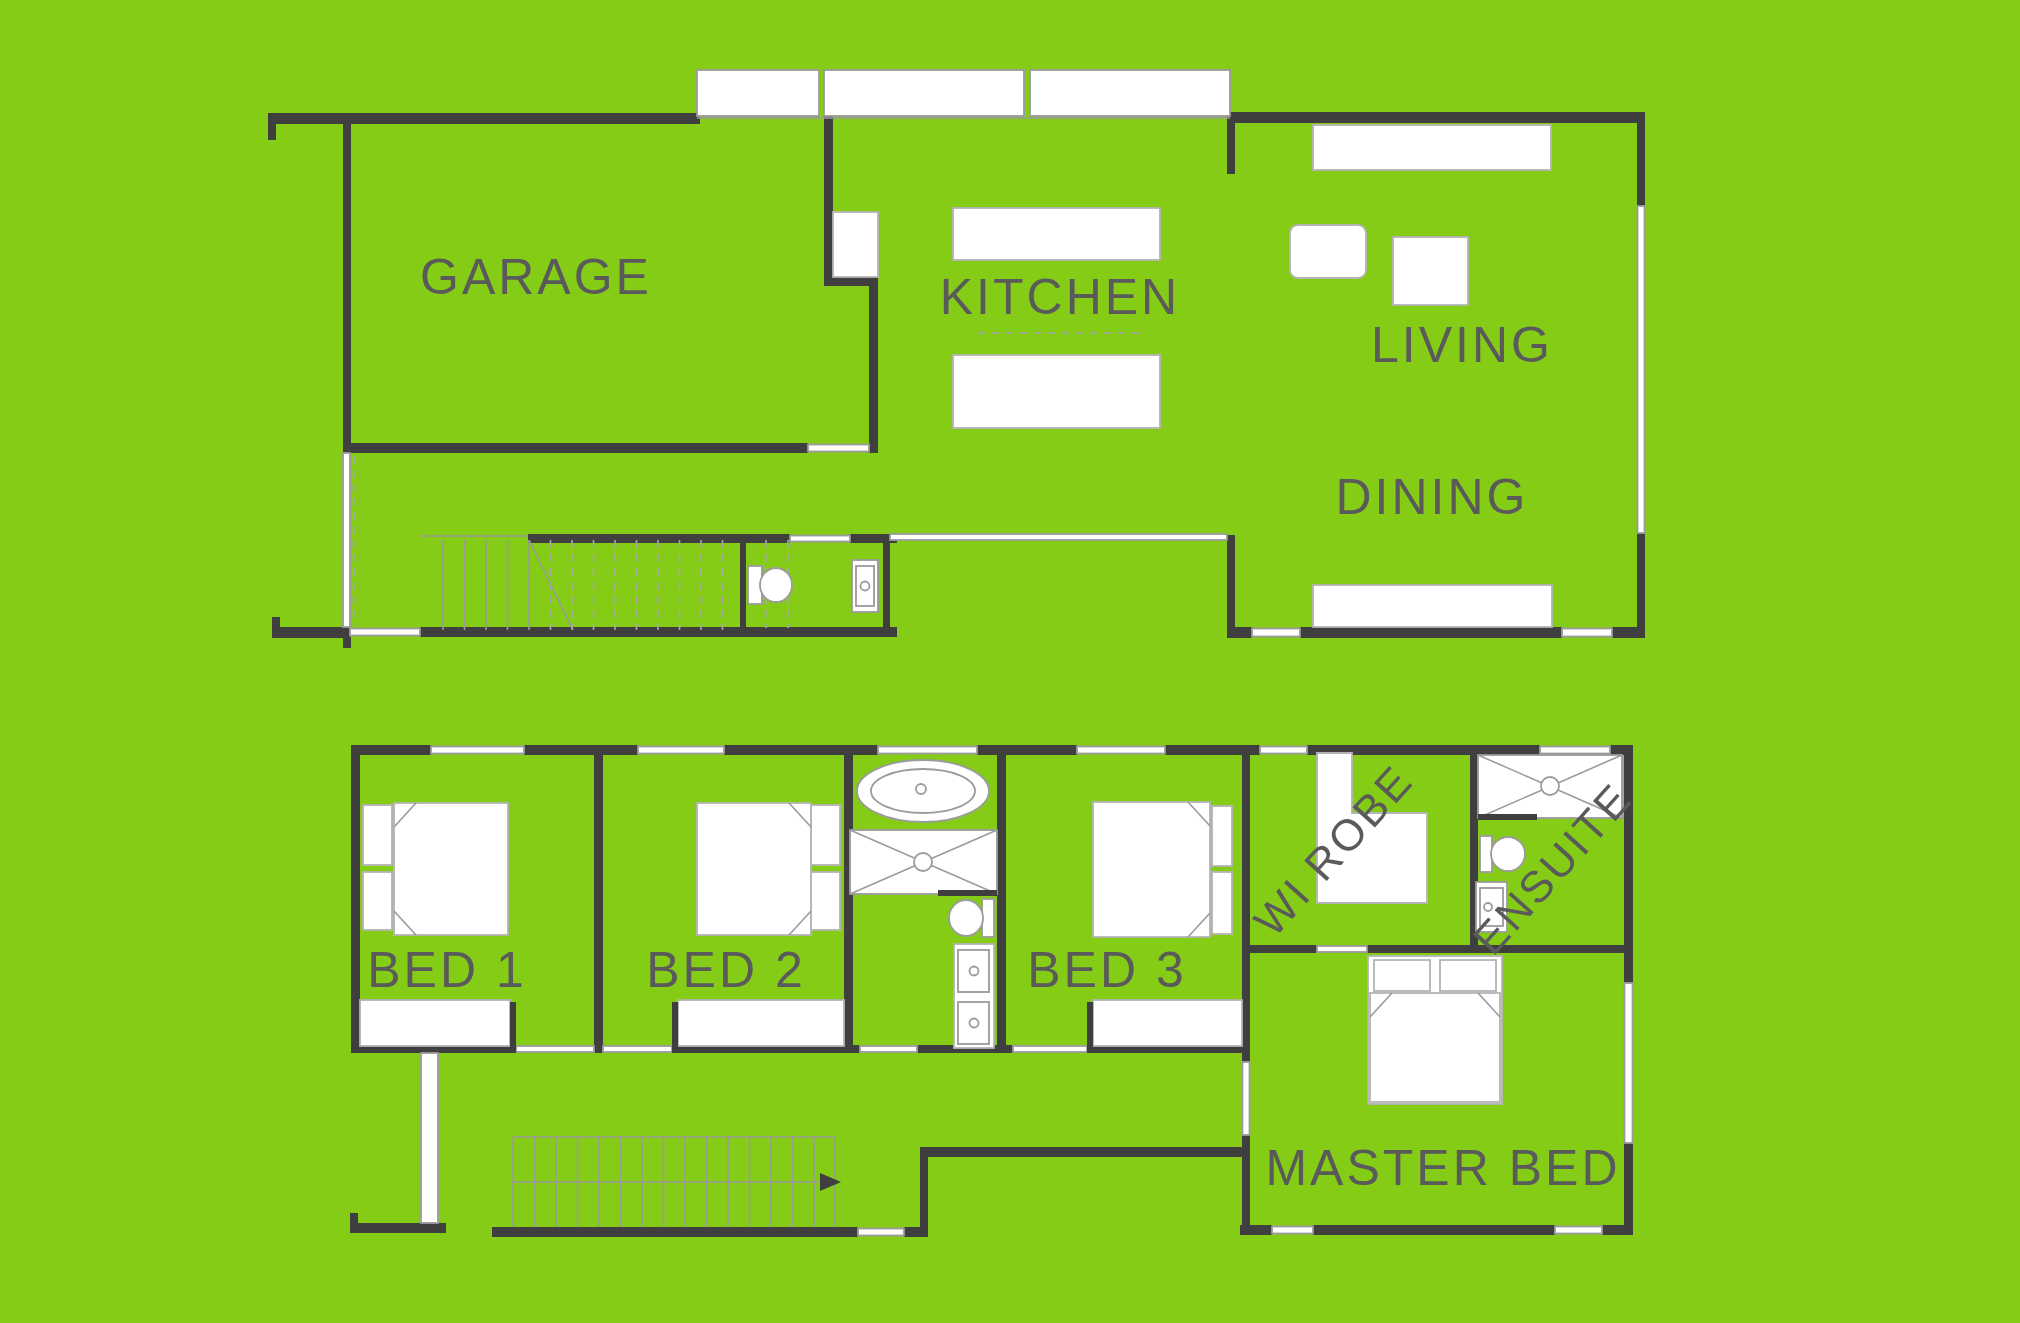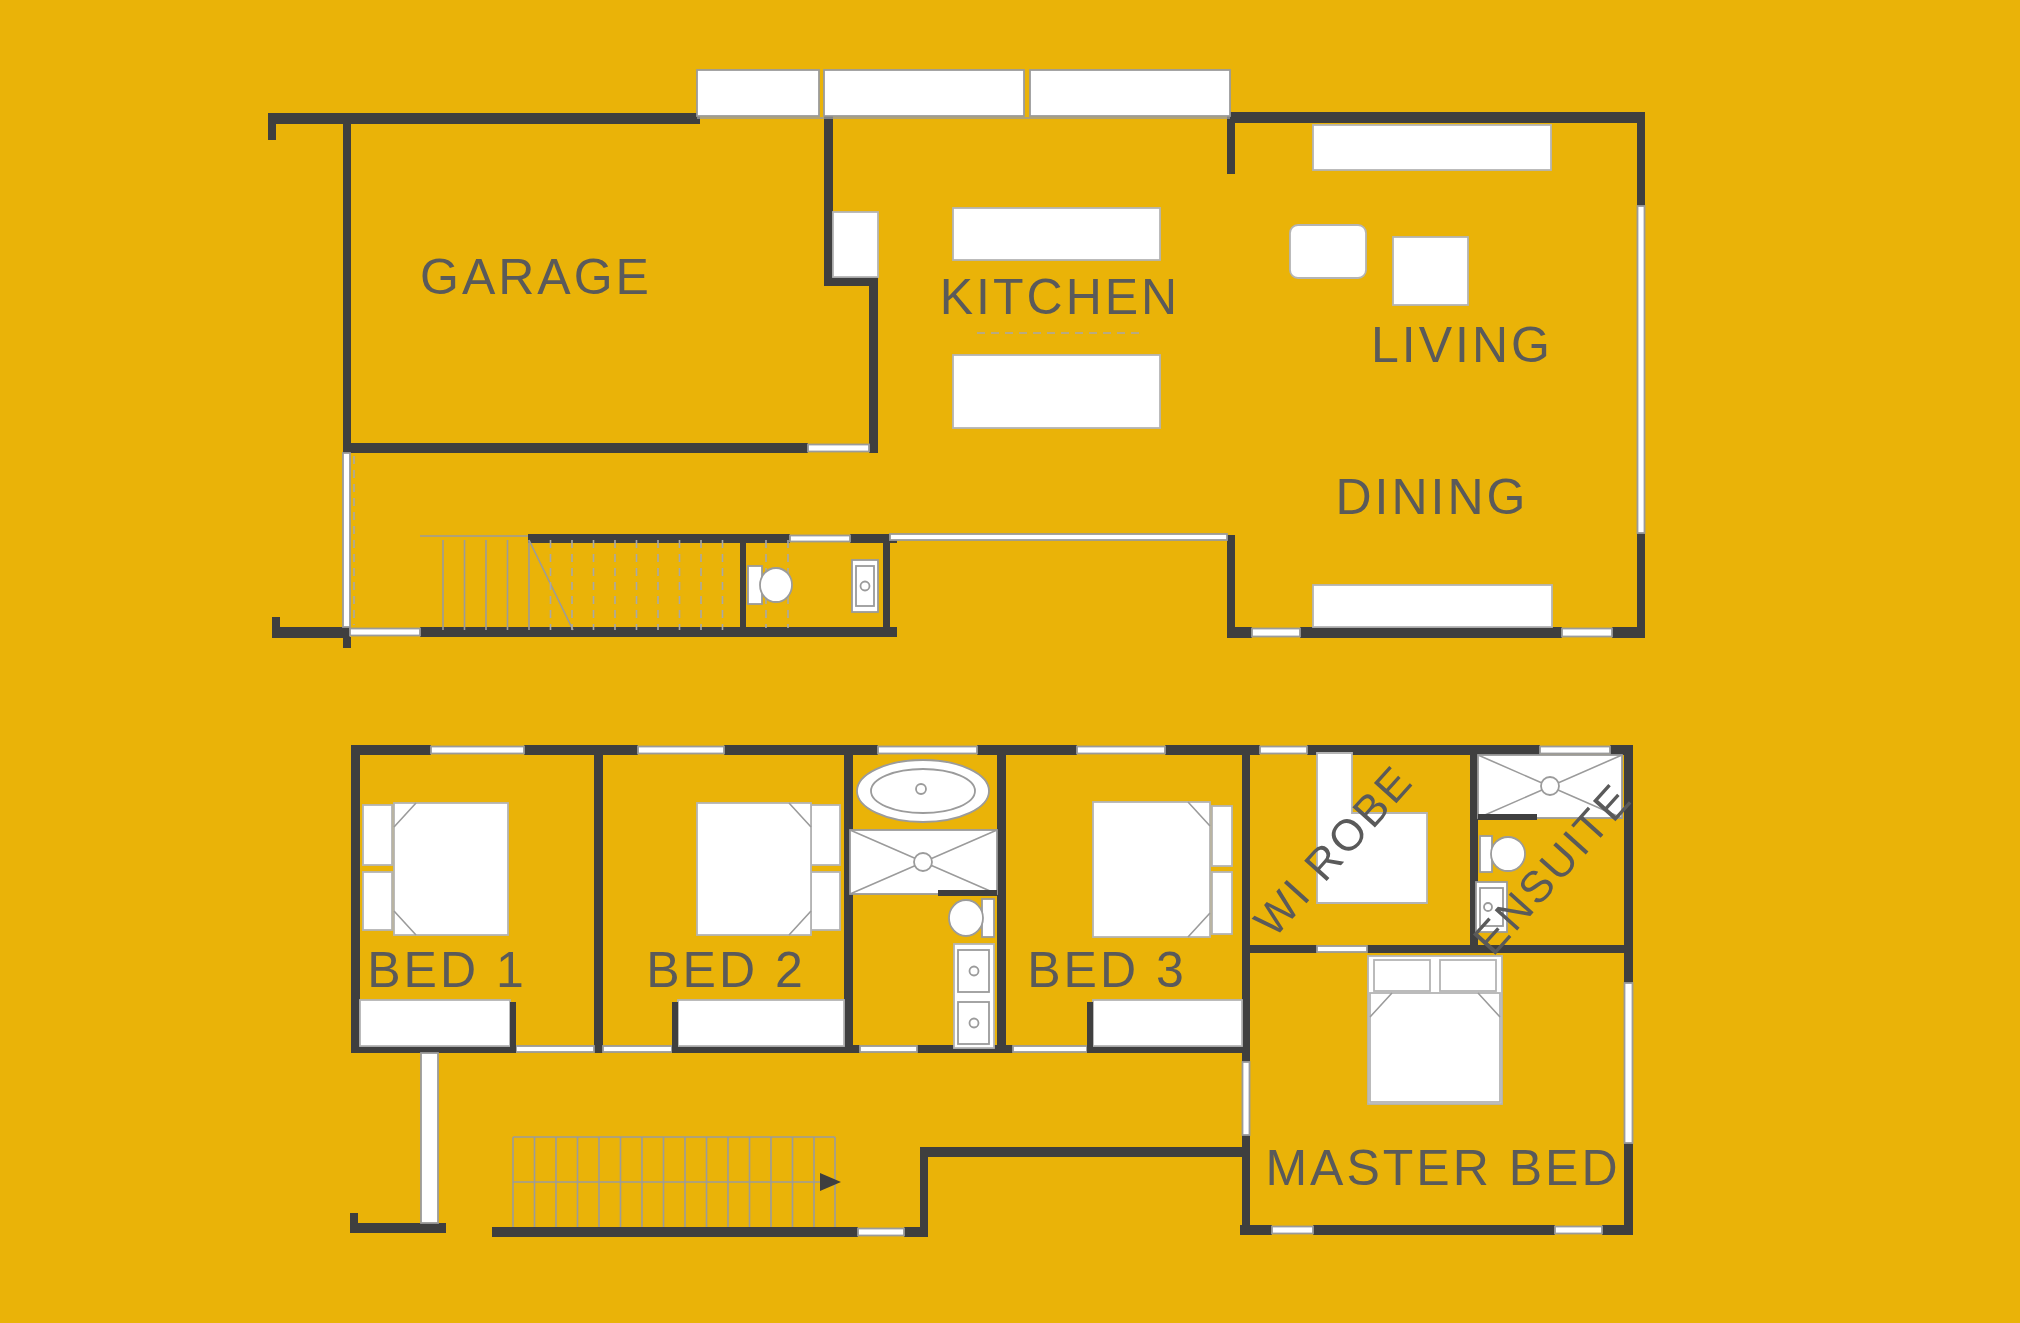--- a/index.html
+++ b/index.html
@@ -1,16 +1,16 @@
 <!DOCTYPE html>
 <html><head>
 <meta charset="utf-8">
 <style>
   html,body{margin:0;padding:0;background:#ffffff;}
-  .plan-wrap{width:2020px;height:1323px;background:#eab308;position:relative;overflow:hidden;}
+  .plan-wrap{width:2020px;height:1323px;background:#84cc16;position:relative;overflow:hidden;}
   svg{display:block;}
   .wall{fill:#3f3f3f;stroke:none;}
   .win{fill:#ffffff;stroke:#9b9b9b;stroke-width:1.8;}
   .thinline{stroke:#9b9b9b;stroke-width:1.6;fill:none;}
   .furn{fill:#ffffff;stroke:#b4b4b4;stroke-width:1.8;}
   .fix{fill:#ffffff;stroke:#9b9b9b;stroke-width:1.8;}
   .dashed{stroke:#a8a8a8;stroke-width:1.6;fill:none;stroke-dasharray:8 6;}
   .tread{stroke:#9b9b9b;stroke-width:1.6;fill:none;}
   .room-label{font-family:"Liberation Sans", sans-serif;font-size:50px;letter-spacing:3px;fill:#5a5a5a;text-anchor:middle;}
   .room-label.small{font-size:44px;}

